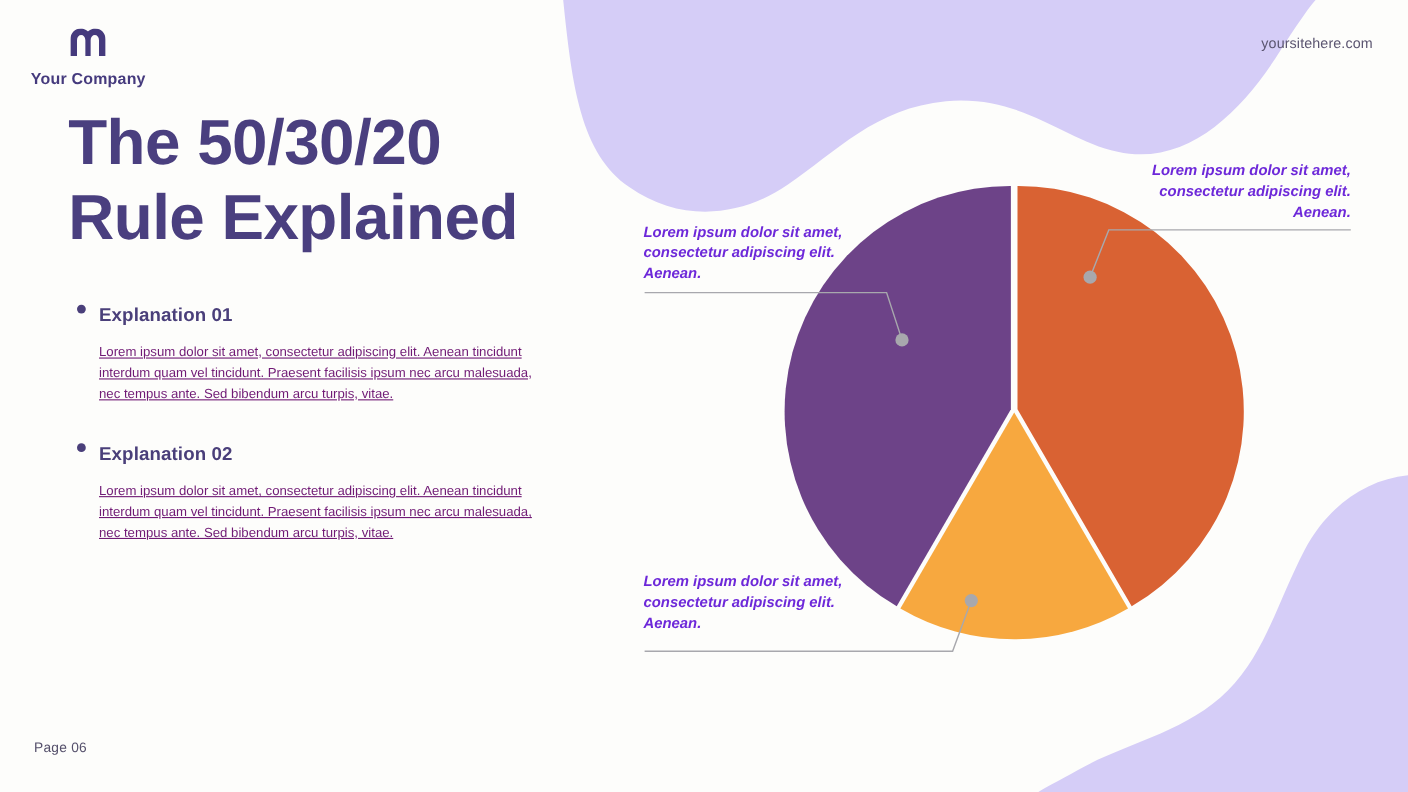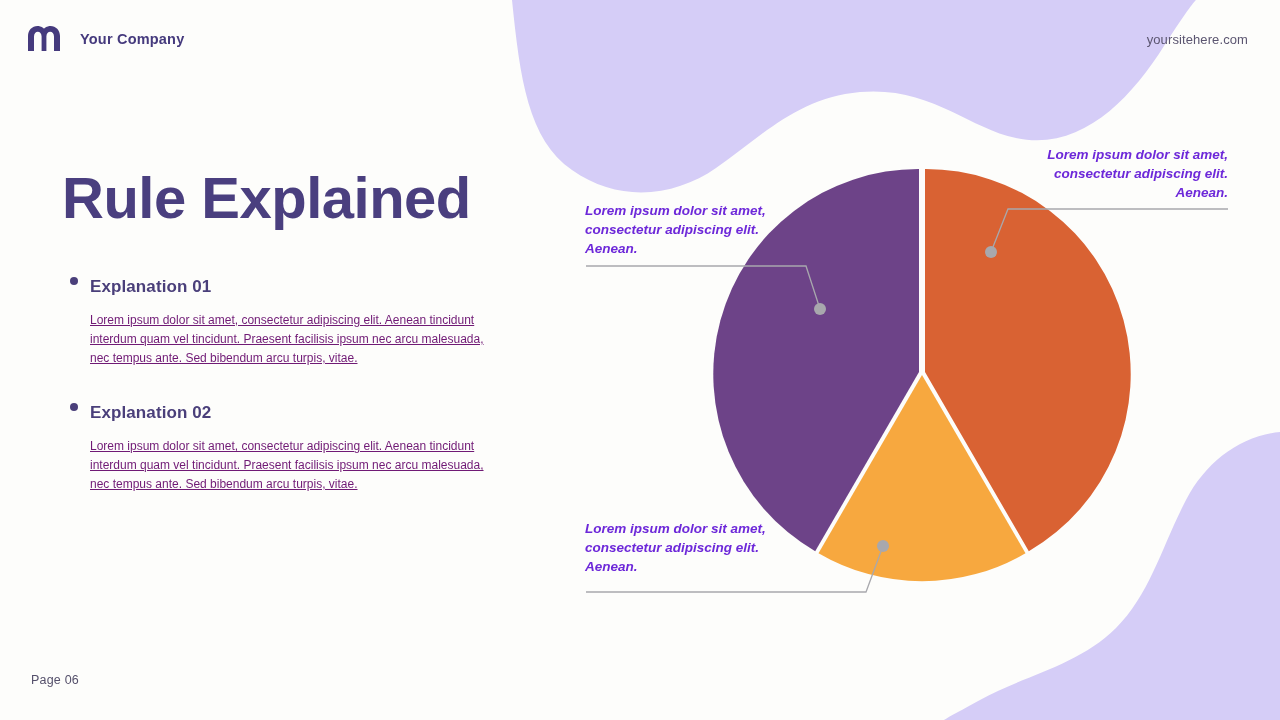--- a/index.html
+++ b/index.html
@@ -11,21 +11,21 @@
     position:relative;
   }
   .slide { position:relative; width:1280px; height:720px; overflow:hidden; background:#fdfdfb; }
 
   
   .blobs { position:absolute; inset:0; width:1280px; height:720px; z-index:0; }
 
   
   .brand {
     position:absolute; left:28px; top:26px;
-    display:flex; align-items:center; gap:20px; z-index:3;
+    display:flex; align-items:center; gap:12px; z-index:3;flex-direction:column;
   }
   .brand-logo { width:32px; height:26px; display:block; }
   .brand-name {
     font-size:14.5px; font-weight:bold; color:#453a7d;
     letter-spacing:.2px; white-space:nowrap;
   }
   .site-url {
     position:absolute; right:32px; top:32px; z-index:3;
     font-size:13px; color:#5b5570; letter-spacing:.1px;margin-left:8px;
   }
@@ -83,21 +83,21 @@
            C20.2 5.8 18.4 7.6 18.4 10.5 L18.4 25 L13.6 25 L13.6 10.5
            C13.6 7.6 11.8 5.8 9.8 5.8 C7.8 5.8 6 7.6 6 10.5 L6 25 Z"></path>
     </svg>
     <span class="brand-name">Your Company</span>
   </div>
 
   <div class="site-url">yoursitehere.com</div>
 
   <div class="left-col">
     <h1 class="slide-title">
-      <br>
+      <span>The 50/30/20</span><br>
       <span>Rule Explained</span>
     </h1>
 
     <div class="explanations">
       <div class="exp-block">
         <div class="exp-head">
           <span class="exp-bullet"></span>
           <span class="exp-title">Explanation 01</span>
         </div>
         <p class="exp-body">Lorem ipsum dolor sit amet, consectetur adipiscing elit. Aenean tincidunt interdum quam vel tincidunt. Praesent facilisis ipsum nec arcu malesuada, nec tempus ante. Sed bibendum arcu turpis, vitae.</p>

